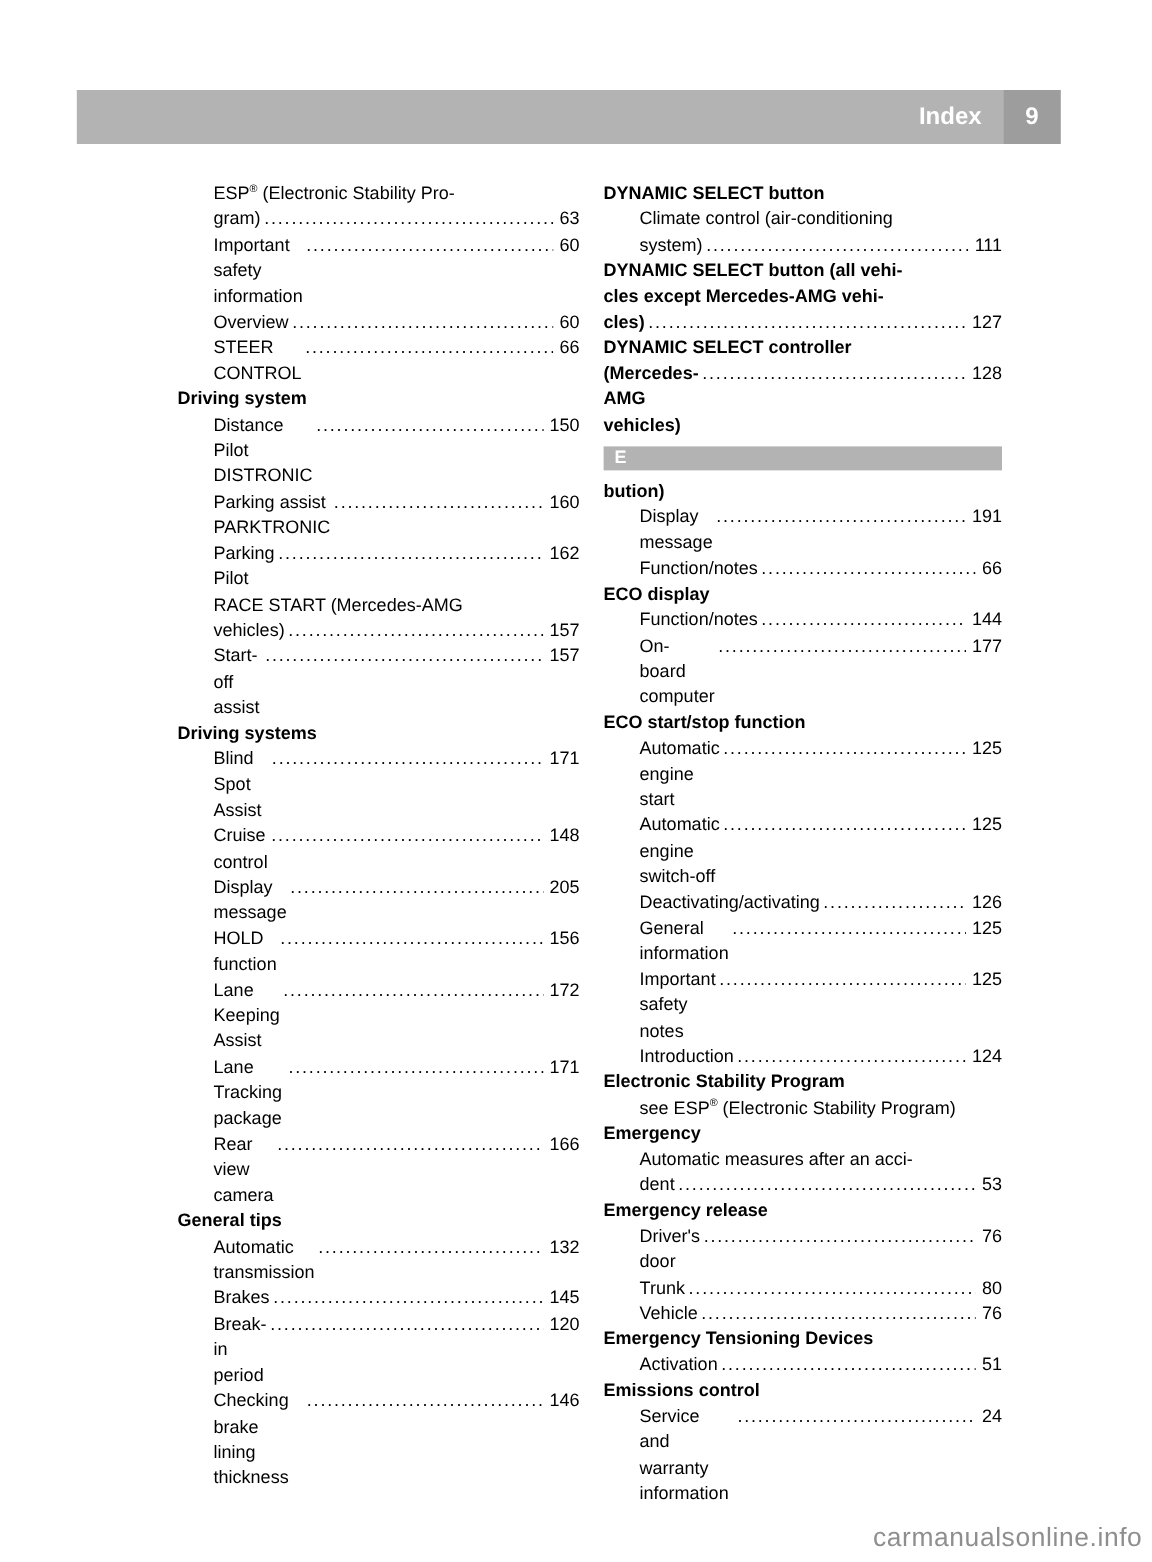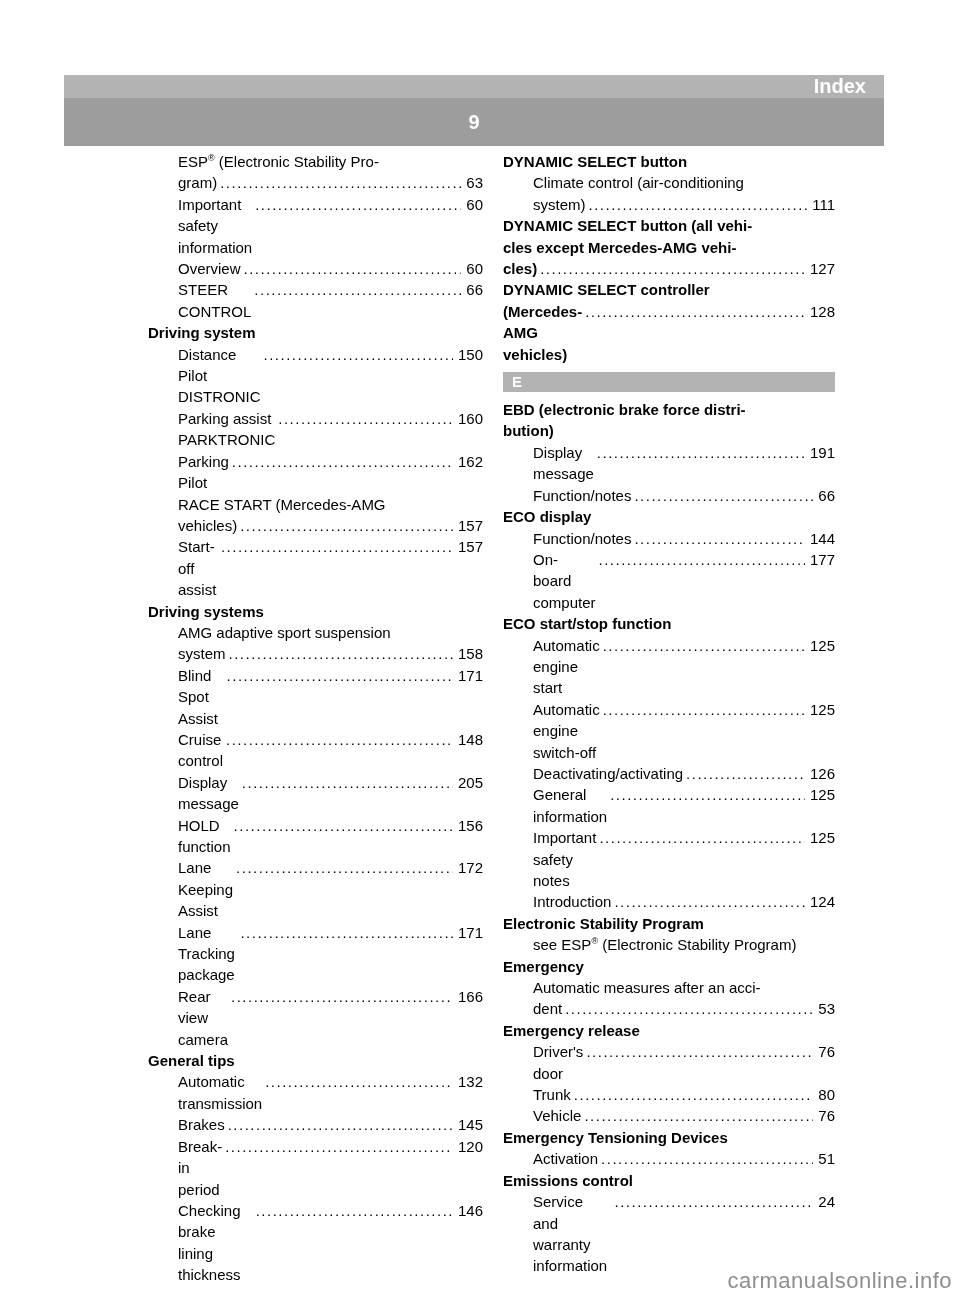--- a/index.html
+++ b/index.html
@@ -13,21 +13,20 @@
     position: relative;
     overflow: hidden;
   }
   .page-header {
     position: absolute;
     top: 75px;
     left: 64px;
     width: 820px;
     height: 45px;
     display: flex;
-    flex-direction: column;
   }
   .header-bar {
     flex: 1 1 auto;
     background: #b3b3b3;
     display: flex;
     align-items: center;
     justify-content: flex-end;
     padding-right: 18px;
   }
   .header-title {
@@ -197,30 +196,20 @@
             <span class="pg">157</span>
           </div>
         </div>
         <div class="entry heading">
           <div class="line">
             <span class="lbl">Driving systems</span>
           </div>
         </div>
         <div class="entry sub">
           <div class="line">
-            <span class="lbl">AMG adaptive sport suspension</span>
-          </div>
-          <div class="line">
-            <span class="lbl">system</span>
-            <span class="dots"></span>
-            <span class="pg">158</span>
-          </div>
-        </div>
-        <div class="entry sub">
-          <div class="line">
             <span class="lbl">Blind Spot Assist</span>
             <span class="dots"></span>
             <span class="pg">171</span>
           </div>
         </div>
         <div class="entry sub">
           <div class="line">
             <span class="lbl">Cruise control</span>
             <span class="dots"></span>
             <span class="pg">148</span>
@@ -330,23 +319,20 @@
           </div>
           <div class="line">
             <span class="lbl">(Mercedes-AMG vehicles)</span>
             <span class="dots"></span>
             <span class="pg">128</span>
           </div>
         </div>
         <div class="letter-bar">E</div>
         <div class="entry heading">
           <div class="line">
-            <span class="lbl">EBD (electronic brake force distri-</span>
-          </div>
-          <div class="line">
             <span class="lbl">bution)</span>
           </div>
         </div>
         <div class="entry sub">
           <div class="line">
             <span class="lbl">Display message</span>
             <span class="dots"></span>
             <span class="pg">191</span>
           </div>
         </div>

